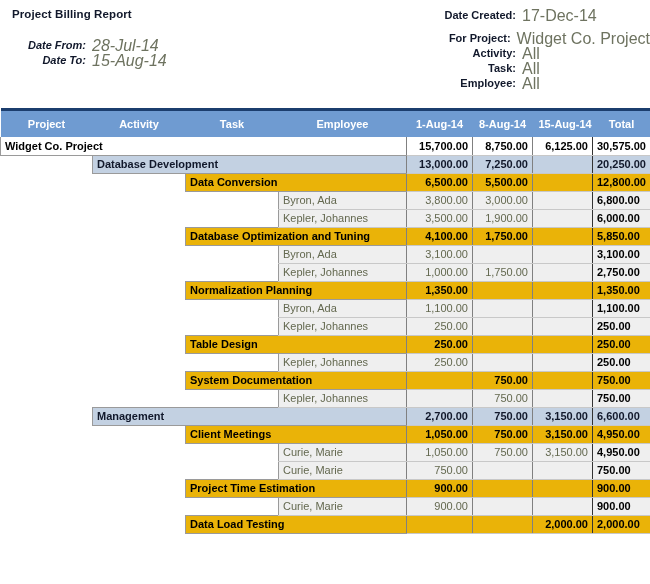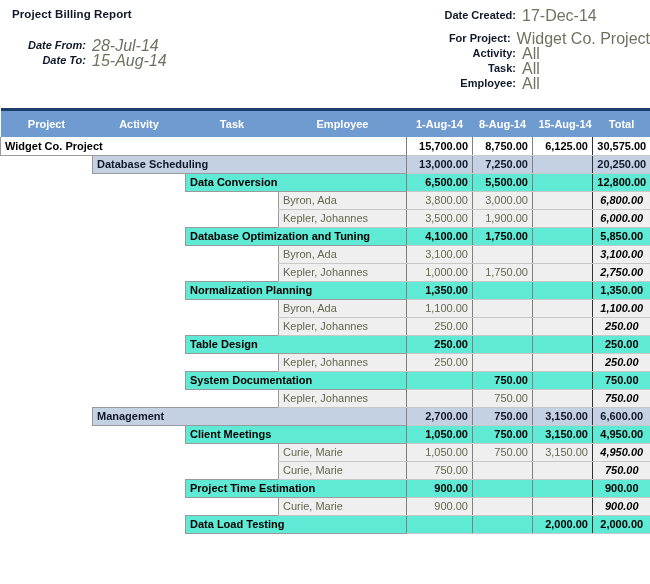--- a/index.html
+++ b/index.html
@@ -119,21 +119,21 @@
     overflow: hidden;
     vertical-align: middle;
     font-size: 11px;
   }
   td.num {
     text-align: right;
     border-left: 1px solid #808080;
     border-bottom: 1px solid #c8c8c8;
   }
   td.tot {
-    text-align: center;
+    text-align: left;
     border-left: 1px solid #333333;
     border-bottom: 1px solid #c8c8c8;
   }
 
   
   td.lbl {
     border: 1px solid #9a9a9a;
     border-right: none;
   }
 
@@ -151,39 +151,39 @@
   tr.row-activity td.num,
   tr.row-activity td.tot {
     background: #c3d1e2;
     font-weight: bold;
     color: #11182b;
   }
 
   tr.row-task td.lbl,
   tr.row-task td.num,
   tr.row-task td.tot {
-    background: #5eead4;
+    background: #eab308;
     font-weight: bold;
     color: #000000;
   }
 
   tr.row-employee td.lbl,
   tr.row-employee td.num,
   tr.row-employee td.tot {
     background: #efefef;
     font-weight: normal;
     color: #63684f;
   }
   tr.row-employee td.lbl {
     border-top: none;
     border-bottom: 1px solid #c8c8c8;
     border-left: 1px solid #9a9a9a;
     margin-top: 8px;
   }
-  tr.row-employee td.tot { color: #000000; font-weight: bold; font-style: italic; }
+  tr.row-employee td.tot { color: #000000; font-weight: bold; }
 
   td.spacer { border: none; background: #ffffff; }
 </style>
 </head>
 <body>
 
 <div class="report-header">
 
   <div class="report-title">Project Billing Report</div>
 
@@ -254,21 +254,21 @@
   <tbody id="table-body">
       <tr class="row-project">
         <td class="lbl" colspan="4">Widget Co. Project</td>
         <td class="num">15,700.00</td>
         <td class="num">8,750.00</td>
         <td class="num">6,125.00</td>
         <td class="tot">30,575.00</td>
       </tr>
       <tr class="row-activity">
         <td class="spacer"></td>
-        <td class="lbl" colspan="3">Database Scheduling</td>
+        <td class="lbl" colspan="3">Database Development</td>
         <td class="num">13,000.00</td>
         <td class="num">7,250.00</td>
         <td class="num"></td>
         <td class="tot">20,250.00</td>
       </tr>
       <tr class="row-task">
         <td class="spacer"></td>
         <td class="spacer"></td>
         <td class="lbl" colspan="2">Data Conversion</td>
         <td class="num">6,500.00</td>

